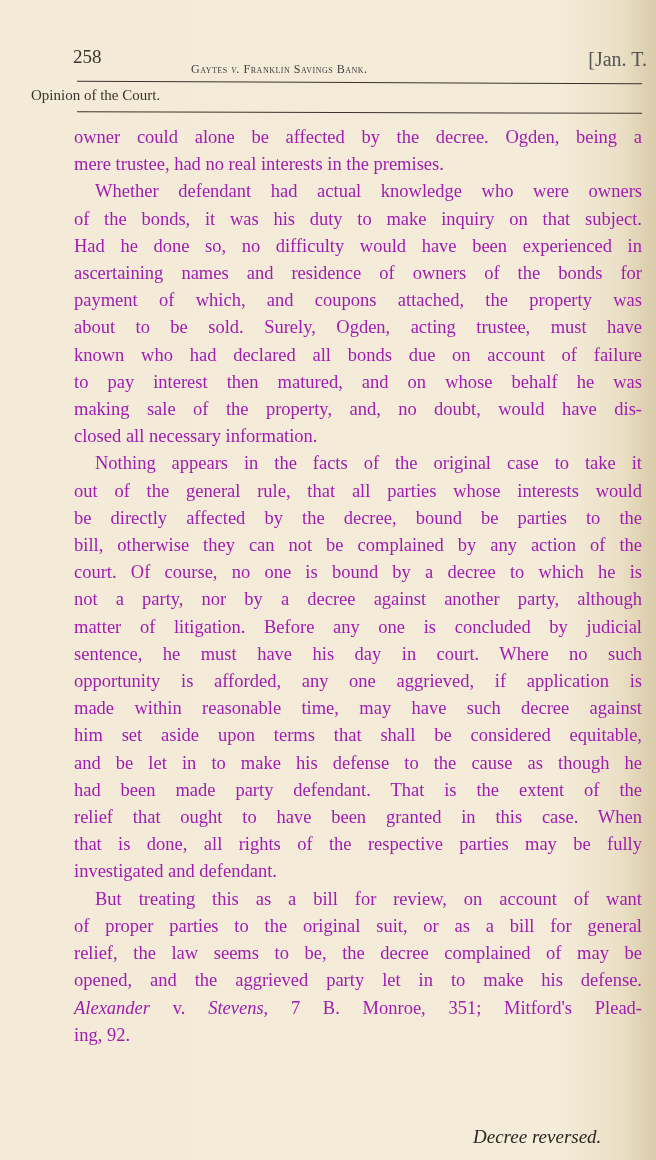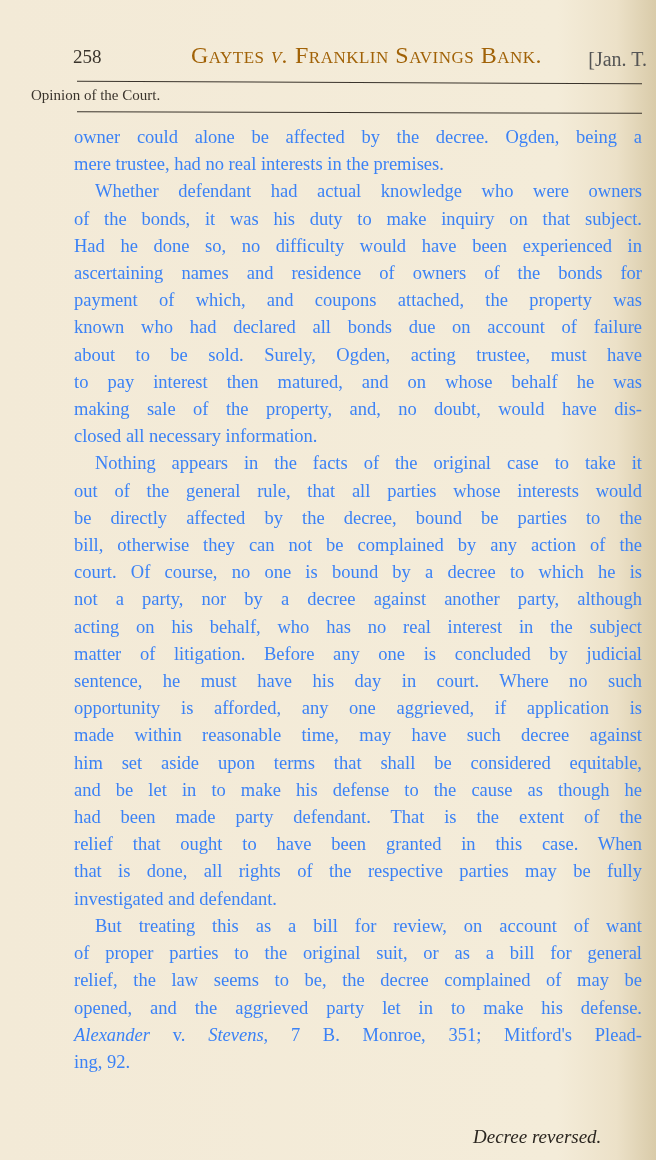--- a/index.html
+++ b/index.html
@@ -10,36 +10,36 @@
     color: #2a2520;
     position: relative;
   }
   .page { position: absolute; left: 0; top: 0; width: 656px; height: 1160px; margin-left: 31px; }
   .running-head {
     position: absolute; top: 42px; left: 42px; width: 570px; height: 30px;
     font-size: 20px;
   }
   .page-number { position: absolute; left: 0; top: 4px; font-size: 19px; color: #3a342c; }
   .running-title {
-    position: absolute; left: 118px; top: 0; font-variant: small-caps; letter-spacing: 0.5px;
-    font-size: 24px; color: #a16207;
+    position: absolute; left: 118px; top: 20px; font-variant: small-caps; letter-spacing: 0.5px;
+    font-size: 12px; color: #404040;
   }
   .running-title i { font-style: italic; }
   .term { position: absolute; right: -4px; top: 6px; font-size: 20px; color: #555; }
   .rule { position: absolute; left: 46px; width: 565px; height: 1px; background: #3a342c; }
   .rule.top { top: 82px; transform: rotate(0.25deg); }
   .rule.bottom { top: 112px; transform: rotate(0.15deg); }
   .subhead {
     position: absolute; top: 87px; left: 0; width: 656px; 
     font-size: 15px; color: #3a342c;
   }
   .body-text {
     position: absolute; top: 124px; left: 43px; width: 568px;
     font-size: 18.5px; line-height: 27.2px; text-align: justify;
-    color: #3b82f6;
+    color: #a21caf;
   }
   .body-text p { margin: 0; }
   .line { display: block; text-align: justify; text-align-last: justify; white-space: nowrap; }
   .line.last { text-align-last: left; }
   .closing {
     position: absolute; top: 1126px; left: 442px; font-size: 19px; font-style: italic; color: #2b2620;
   }
   em { font-style: italic; }
 </style>
 </head>
@@ -65,34 +65,33 @@
     <p>
       <span class="line">owner could alone be affected by the decree. Ogden, being a</span>
       <span class="line last">mere trustee, had no real interests in the premises.</span>
     </p>
     <p>
       <span class="line" style="padding-left:21px">Whether defendant had actual knowledge who were owners</span>
       <span class="line">of the bonds, it was his duty to make inquiry on that subject.</span>
       <span class="line">Had he done so, no difficulty would have been experienced in</span>
       <span class="line">ascertaining names and residence of owners of the bonds for</span>
       <span class="line">payment of which, and coupons attached, the property was</span>
+      <span class="line">about to be sold. Surely, Ogden, acting trustee, must have</span>
       <span class="line">known who had declared all bonds due on account of failure</span>
-      <span class="line">about to be sold. Surely, Ogden, acting trustee, must have</span>
       <span class="line">to pay interest then matured, and on whose behalf he was</span>
       <span class="line">making sale of the property, and, no doubt, would have dis-</span>
       <span class="line last">closed all necessary information.</span>
     </p>
     <p>
       <span class="line" style="padding-left:21px">Nothing appears in the facts of the original case to take it</span>
       <span class="line">out of the general rule, that all parties whose interests would</span>
       <span class="line">be directly affected by the decree, bound be parties to the</span>
       <span class="line">bill, otherwise they can not be complained by any action of the</span>
       <span class="line">court. Of course, no one is bound by a decree to which he is</span>
       <span class="line">not a party, nor by a decree against another party, although</span>
-      <span class="line">acting on his behalf, who has no real interest in the subject</span>
       <span class="line">matter of litigation. Before any one is concluded by judicial</span>
       <span class="line">sentence, he must have his day in court. Where no such</span>
       <span class="line">opportunity is afforded, any one aggrieved, if application is</span>
       <span class="line">made within reasonable time, may have such decree against</span>
       <span class="line">him set aside upon terms that shall be considered equitable,</span>
       <span class="line">and be let in to make his defense to the cause as though he</span>
       <span class="line">had been made party defendant. That is the extent of the</span>
       <span class="line">relief that ought to have been granted in this case. When</span>
       <span class="line">that is done, all rights of the respective parties may be fully</span>
       <span class="line last">investigated and defendant.</span>

